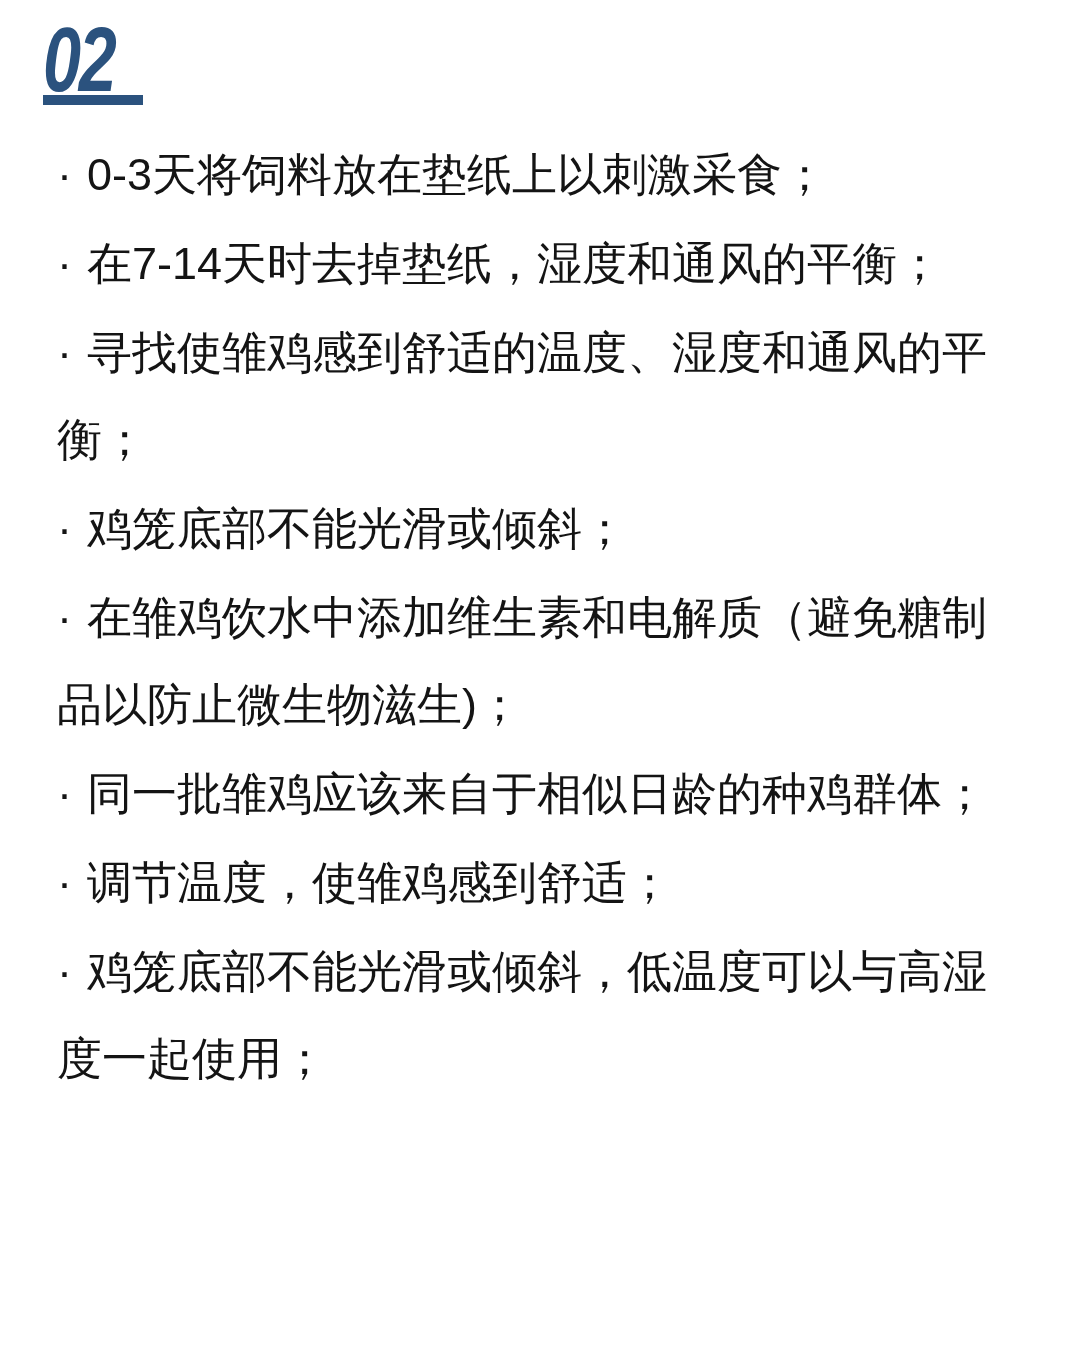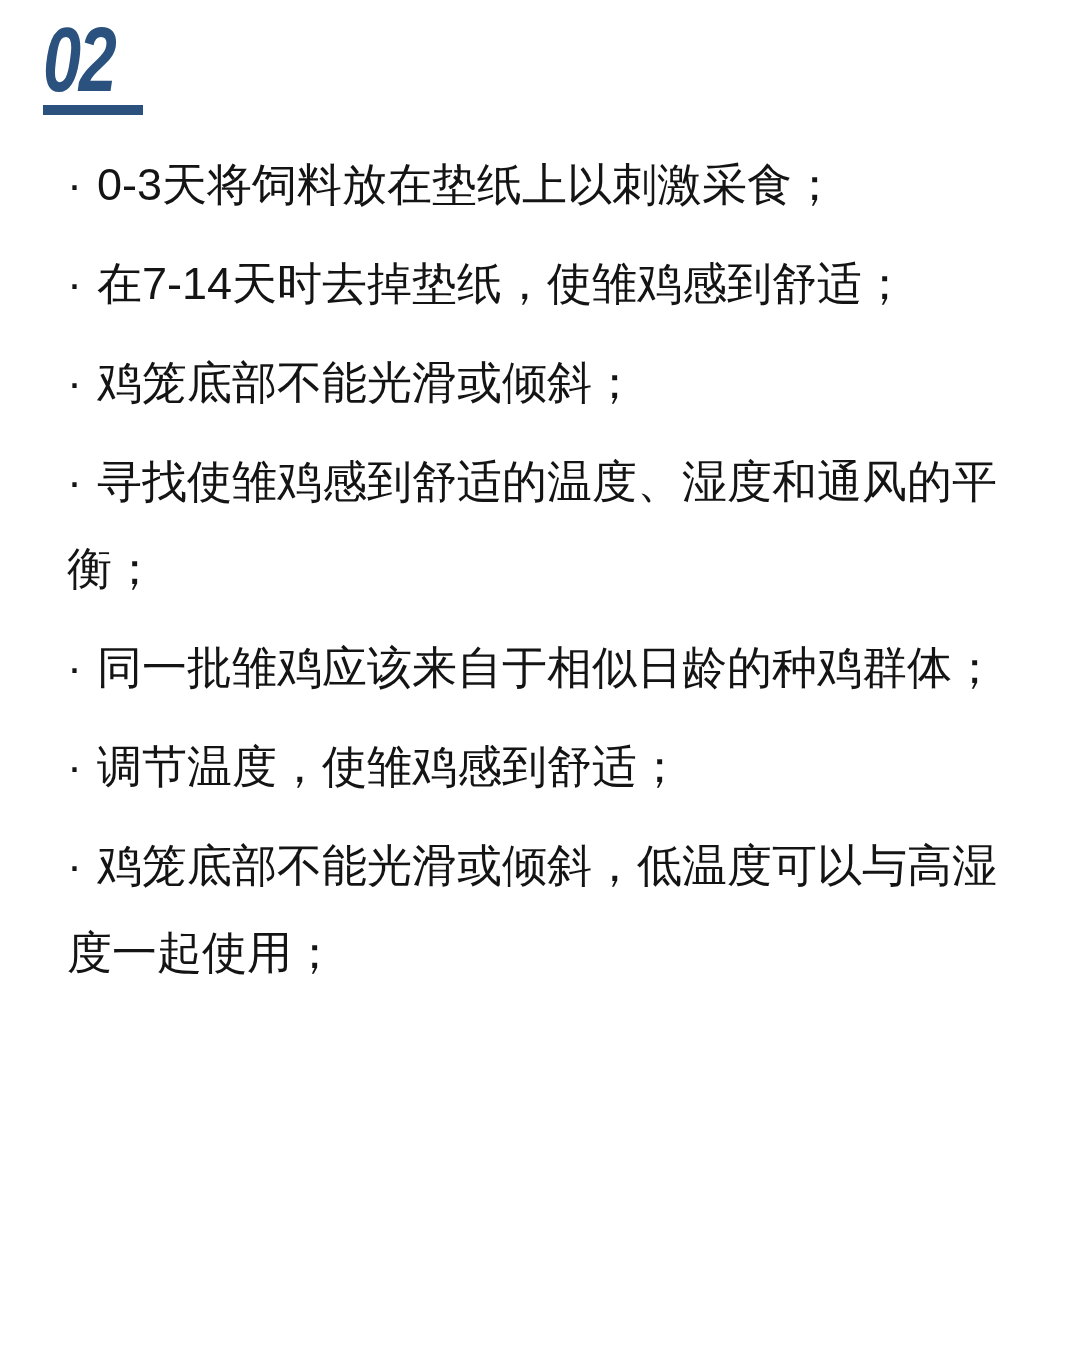--- a/index.html
+++ b/index.html
@@ -19,21 +19,21 @@
     font-family: "Liberation Sans", sans-serif;
     overflow: hidden;
   }
 
   
   .section-header {
     position: relative;
     display: inline-flex;
     align-items: flex-end;
     margin: 15px 0 0 43px;
-    padding-bottom: 14px; 
+    padding-bottom: 4px; 
   }
   .header-underline {
     position: absolute;
     left: 0;
     right: 0;
     bottom: 0;
     height: 10px;
     background: var(--accent);
   }
   .section-num {
@@ -62,21 +62,21 @@
   }
 
   
   .content {
     margin-top: 26px;
     padding-left: 55px;
     padding-right: 35px;
     width: 1045px; 
   }
   .item {
-    margin: 12px;
+    margin: 2px;
     color: var(--text);
     font-size: 45px;
     line-height: 87px;
     text-align: left;
     word-break: break-all;
   }
   .dot {
     display: inline-block;
     width: 30px;
   }
@@ -86,21 +86,22 @@
 
 <div>
 
   <div class="section-header">
     <div class="section-num">02</div>
     <div class="header-underline"></div>
   </div>
 
   <div class="content">
     <p class="item"><span class="dot">·</span><span>0-3天将饲料放在垫纸上以刺激采食；</span></p>
-    <p class="item"><span class="dot">·</span><span>在7-14天时去掉垫纸，使雏鸡感到舒适；</span></p>
+    <p class="item"><span class="dot">·</span><span>在7-14天时去掉垫纸，湿度和通风的平衡；</span></p>
+    <p class="item"><span class="dot">·</span><span>寻找使雏鸡感到舒适的温度、湿度和通风的平衡；</span></p>
     <p class="item"><span class="dot">·</span><span>鸡笼底部不能光滑或倾斜；</span></p>
-    <p class="item"><span class="dot">·</span><span>寻找使雏鸡感到舒适的温度、湿度和通风的平衡；</span></p>
+    <p class="item"><span class="dot">·</span><span>在雏鸡饮水中添加维生素和电解质（避免糖制品以防止微生物滋生)；</span></p>
     <p class="item"><span class="dot">·</span><span>同一批雏鸡应该来自于相似日龄的种鸡群体；</span></p>
     <p class="item"><span class="dot">·</span><span>调节温度，使雏鸡感到舒适；</span></p>
     <p class="item"><span class="dot">·</span><span>鸡笼底部不能光滑或倾斜，低温度可以与高湿度一起使用；</span></p>
   </div>
 
 </div>
 
 </body></html>

